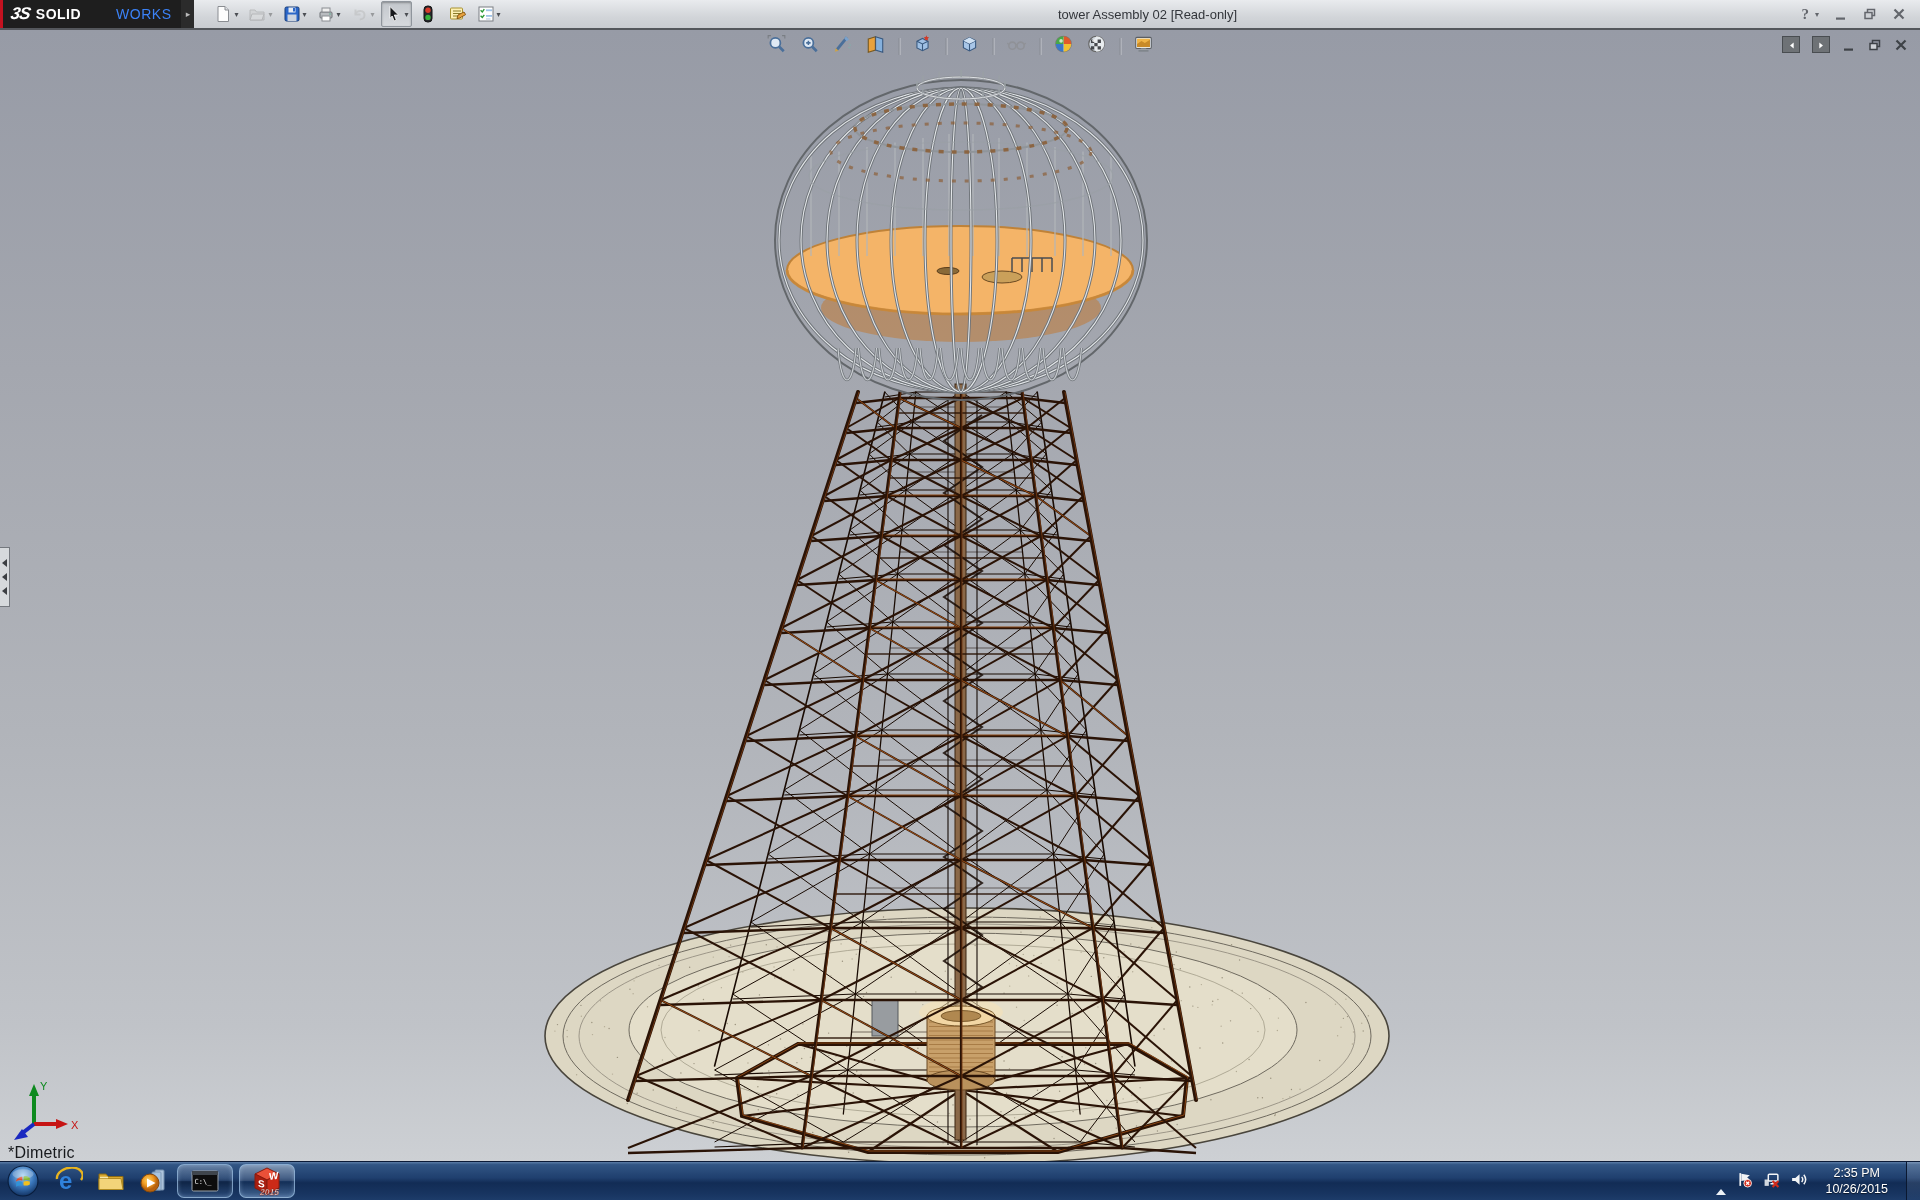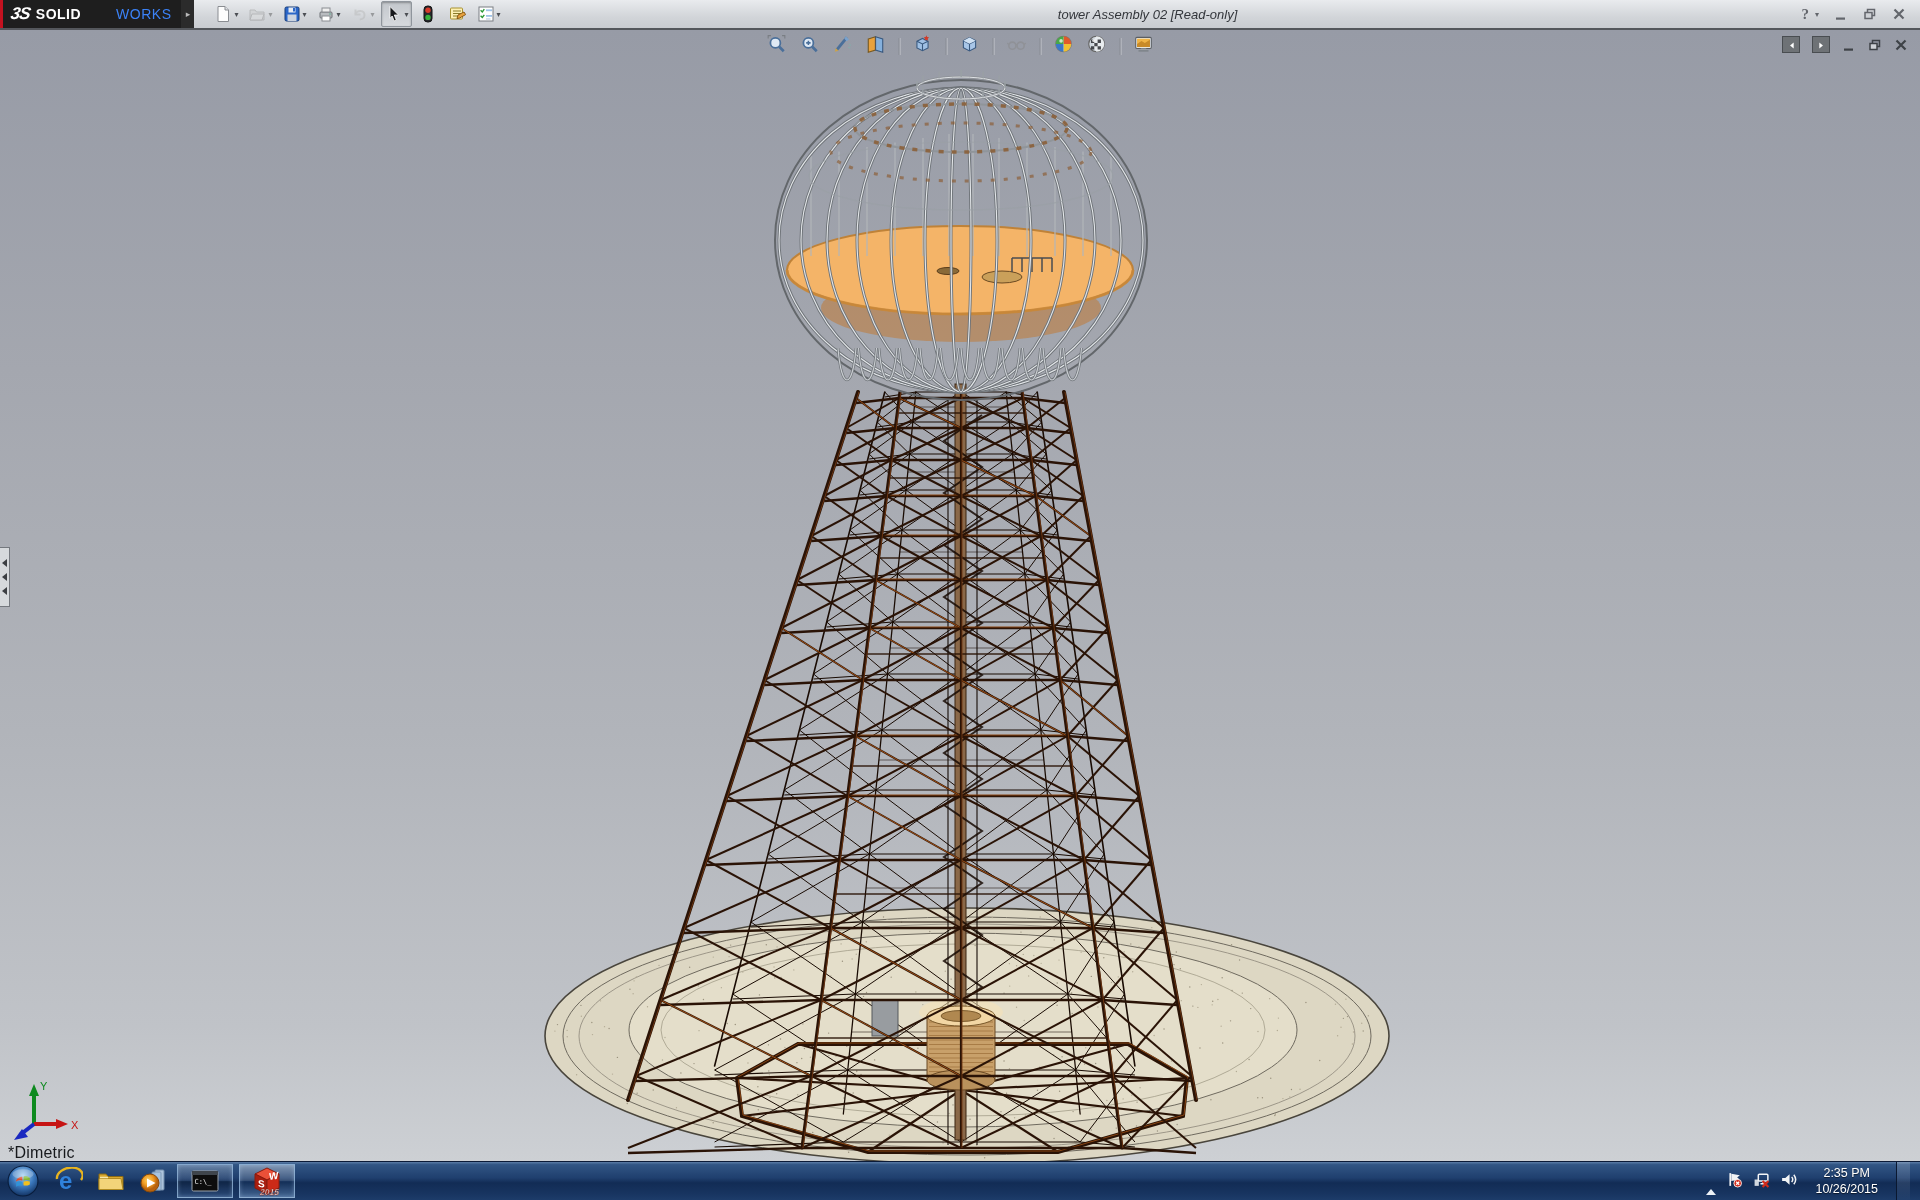--- a/index.html
+++ b/index.html
@@ -15,21 +15,21 @@
   .brand span{font-weight:400;color:#3b82f6;margin-left:35px;}
   .flyout-tab{width:13px;height:28px;background:#2b2b2b;color:#b9b9b9;font-size:9px;
     display:grid;place-items:center;flex:0 0 auto;}
   .main-toolbar{display:flex;align-items:center;gap:3px;margin-left:16px;}
   .tbtn{height:24px;display:flex;align-items:center;padding:0 2px;border:1px solid transparent;border-radius:2px;}
   .tbtn .ico{width:20px;height:20px;display:grid;place-items:center;}
   .tbtn .caret{font-size:8px;color:#4b4e53;margin-left:1px;}
   .tbtn.pressed{background:linear-gradient(#c3c7cc,#d6d9dd);border:1px solid #8f959c;
     box-shadow:inset 0 1px 2px rgba(0,0,0,.3);}
   .tbtn.disabled{opacity:.45;filter:grayscale(.9);}
-  .title{flex:1;text-align:center;font-size:13px;color:#33363b;white-space:nowrap;font-style:italic;}
+  .title{flex:1;text-align:center;font-size:13px;color:#33363b;white-space:nowrap;}
   .winctl{display:flex;align-items:center;gap:15px;margin:0 14px 0 10px;color:#63666c;}
   .winctl .help{font-size:15px;font-weight:bold;font-family:"Liberation Serif",serif;}
   .winctl .caret{font-size:8px;margin-left:-9px;}
   .winctl .wic{width:14px;height:14px;display:grid;place-items:center;}
 
   .viewport{position:absolute;top:30px;bottom:38px;left:0;right:0;
     background:linear-gradient(180deg,#979ba6 0%,#a4a7af 30%,#b1b4ba 62%,#c0c3c8 88%,#cdd0d4 100%);}
   #scene{position:absolute;inset:0;width:100%;height:100%;display:block;}
   .headsup{position:absolute;top:3px;left:50%;transform:translateX(-50%);
     display:flex;align-items:center;gap:7px;}
@@ -46,25 +46,25 @@
   .panel-tab i{width:0;height:0;border-top:4px solid transparent;border-bottom:4px solid transparent;
     border-right:5px solid #3c3f43;}
   .orient-label{position:absolute;left:8px;bottom:0;font-size:16px;color:#17191c;letter-spacing:.2px;}
   .triad{position:absolute;left:8px;bottom:20px;}
 
   .taskbar{position:absolute;bottom:0;left:0;right:0;height:38px;
     background:linear-gradient(180deg,#5b7ca6 0%,#315584 7%,#1f3f6e 42%,#122c55 55%,#183561 85%,#1d3c6a 100%);
     border-top:1px solid #0b1b38;display:flex;align-items:center;z-index:30;}
   .orb{width:34px;height:34px;margin:0 8px 0 6px;display:grid;place-items:center;}
   .tk-ico{width:42px;height:38px;display:grid;place-items:center;}
-  .tk-btn{width:54px;height:32px;margin:0 3px;border:1px solid rgba(150,185,220,.8);border-radius:0;
+  .tk-btn{width:54px;height:32px;margin:0 3px;border:1px solid rgba(150,185,220,.8);border-radius:7px;
     background:linear-gradient(rgba(255,255,255,.25),rgba(255,255,255,.07) 48%,rgba(0,0,0,.18) 52%,rgba(90,130,180,.25));
     display:grid;place-items:center;box-shadow:inset 0 0 4px rgba(190,220,250,.35);}
   .tk-btn.fg{background:linear-gradient(rgba(255,255,255,.38),rgba(255,255,255,.14) 48%,rgba(20,50,90,.25) 52%,rgba(130,170,215,.4));}
-  .tray{margin-left:auto;display:flex;align-items:center;gap:10px;padding-right:10px;color:#fff;}
+  .tray{margin-left:auto;display:flex;align-items:center;gap:10px;padding-right:0;color:#fff;}
   .tray-expand{width:0;height:0;border-left:5px solid transparent;border-right:5px solid transparent;
     border-bottom:6px solid #eef2f6;}
   .clock{text-align:center;font-size:12.5px;line-height:1.3;color:#fff;
     text-shadow:0 1px 1px rgba(0,0,0,.6);margin:0 6px 0 8px;}
   .show-desktop{width:13px;height:38px;margin-left:2px;border-left:1px solid #0a1830;
     background:linear-gradient(rgba(255,255,255,.18),rgba(255,255,255,.02));}
 </style>
 </head>
 <body>
 

